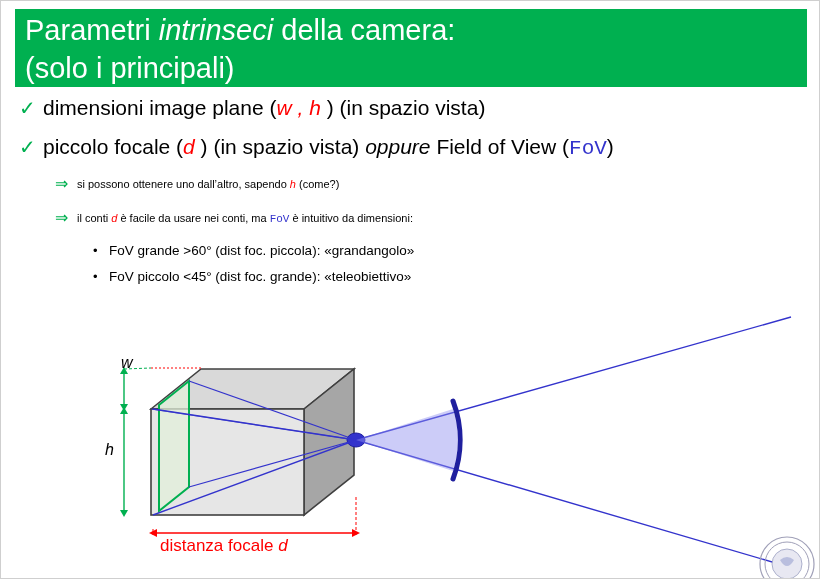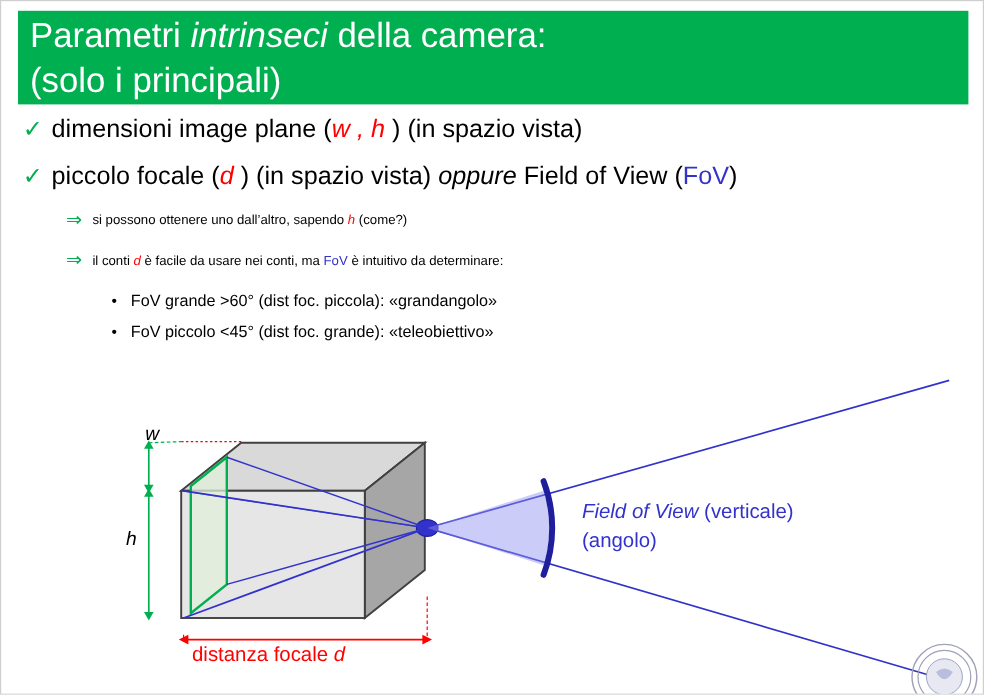--- a/index.html
+++ b/index.html
@@ -52,21 +52,21 @@
     width: 24px;
     flex: none;
     line-height: 26px;
   }
   .b1 {
     color: #000000;
     font-size: 21px;
     line-height: 26px;
   }
   .red { color: #ff0000; font-style: italic; }
-  .blue { color: #3333cc; }
+  .blue { color: #3333cc; font-family: Liberation Mono, monospace; }
 
   .arrow-row {
     position: absolute;
     display: flex;
     align-items: flex-start;
     white-space: nowrap;
   }
   .arrow {
     color: #00b050;
     font-size: 16px;
@@ -176,21 +176,21 @@
     <span class="b1"><span>piccolo focale (</span><span class="red">d</span><span> ) (in spazio vista) </span><span class="ital">oppure</span><span> Field of View (</span><span class="blue">FoV</span><span>)</span></span>
   </div>
 
   <div class="arrow-row" style="left:54px; top:172px;">
     <span class="arrow">⇒</span>
     <span class="b2"><span>si possono ottenere uno dall’altro, sapendo </span><span class="red">h</span><span> (come?)</span></span>
   </div>
 
   <div class="arrow-row" style="left:54px; top:206px;">
     <span class="arrow">⇒</span>
-    <span class="b2"><span>il conti  </span><span class="red">d</span><span>  è facile da usare nei conti, ma </span><span class="blue">FoV</span><span> è intuitivo da determinare:</span></span>
+    <span class="b2"><span>il conti  </span><span class="red">d</span><span>  è facile da usare nei conti, ma </span><span class="blue">FoV</span><span> è intuitivo da dimensioni:</span></span>
   </div>
 
   <div class="dash-row" style="left:92px; top:240px;">
     <span class="dot">•</span>
     <span class="b3">FoV grande &gt;60°  (dist foc. piccola): «grandangolo»</span>
   </div>
   <div class="dash-row" style="left:92px; top:266px;">
     <span class="dot">•</span>
     <span class="b3">FoV piccolo &lt;45°  (dist foc. grande): «teleobiettivo»</span>
   </div>
@@ -228,24 +228,20 @@
 
       <path d="M152,232 L152,238 M355,200 L355,238" stroke="#ff0000" stroke-width="1" stroke-dasharray="3,2" fill="none"></path>
       <path d="M150,236 L357,236" stroke="#ff0000" stroke-width="1.5" fill="none"></path>
       <path d="M148,236 l8,-4 l0,8 z" fill="#ff0000"></path>
       <path d="M359,236 l-8,-4 l0,8 z" fill="#ff0000"></path>
     </svg>
 
     <div class="axis-label" id="label-w">w</div>
     <div class="axis-label" id="label-h">h</div>
 
-    <div class="fov-label">
-      <span class="ital">Field of View</span><span class="plain"> (verticale)</span><br>
-      <span class="plain">(angolo)</span>
-    </div>
 
     <div class="focal-label">
       <span>distanza focale </span><span class="d">d</span>
     </div>
 
     <div id="seal">
       <svg width="74" height="58" viewBox="0 0 74 58" xmlns="http://www.w3.org/2000/svg">
         <circle cx="40" cy="42" r="27" fill="none" stroke="#a0a0b8" stroke-width="1.2"></circle>
         <circle cx="40" cy="42" r="22" fill="none" stroke="#a0a0b8" stroke-width="1"></circle>
         <circle cx="40" cy="42" r="15" fill="#e8e8f2" stroke="#9aa0c0" stroke-width="0.8"></circle>

